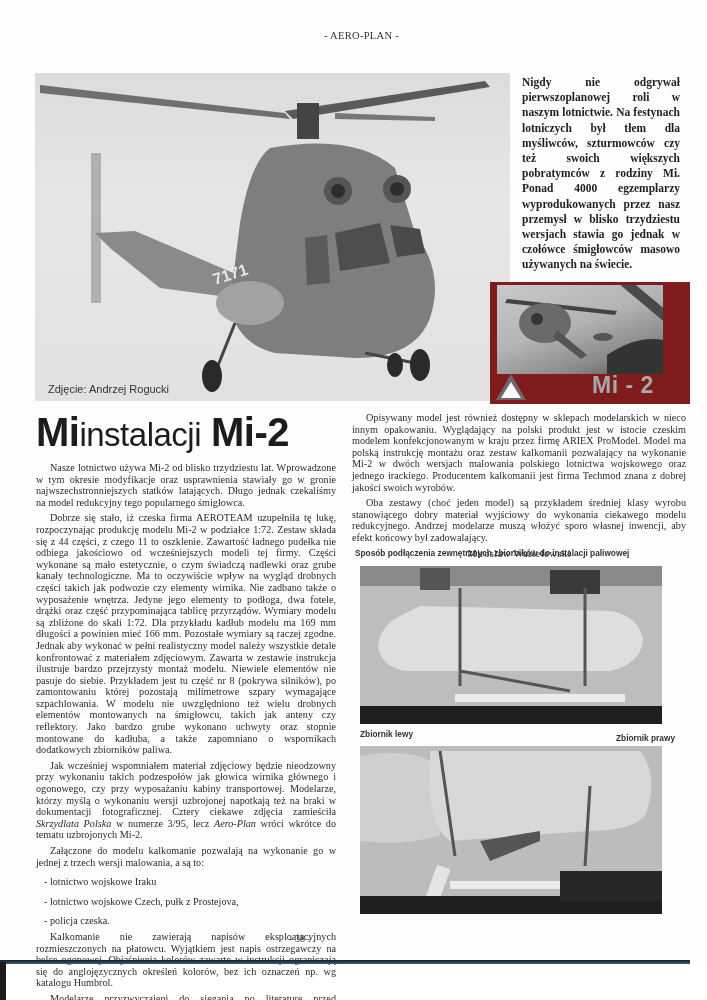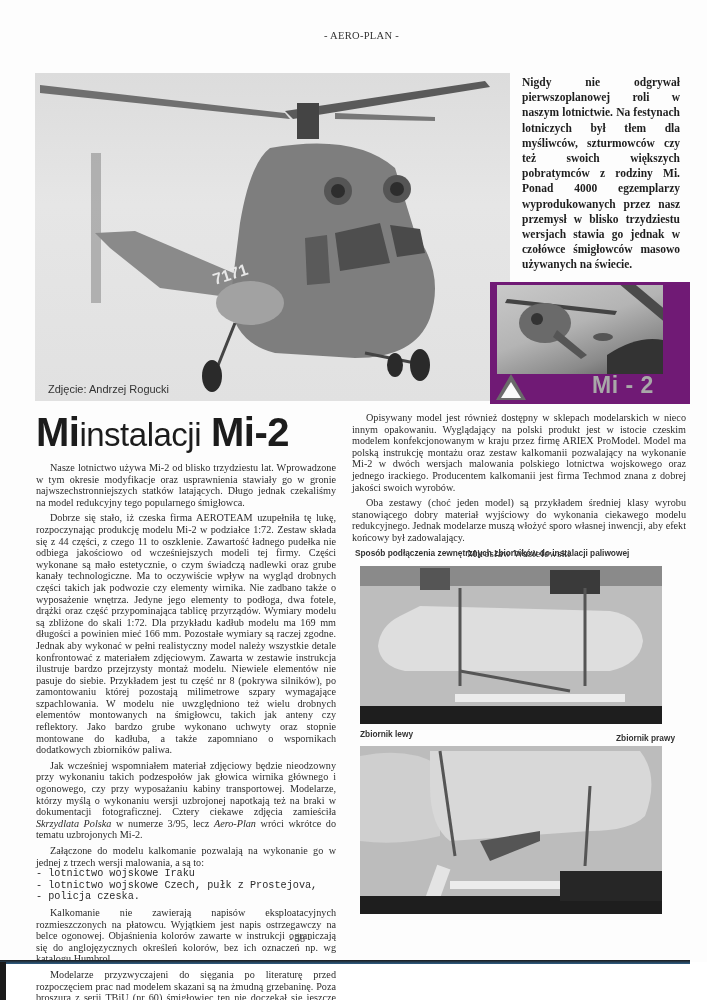--- a/index.html
+++ b/index.html
@@ -43,21 +43,21 @@
     }
     
     .intro {
       position: absolute; left: 522px; top: 75px; width: 158px;
       font-weight: bold; font-size: 11.5px; line-height: 15.2px;
       text-align: justify; color: #1e1e1e;
     }
     
     .box-art {
       position: absolute; left: 490px; top: 282px; width: 200px; height: 122px;
-      background: #701a75;
+      background: #7f1d1d;
     }
     .box-art-image {
       position: absolute; left: 7px; top: 3px; width: 166px; height: 89px;
       background: linear-gradient(160deg, #c9c9c9 0%, #b4b4b4 45%, #8a8a8a 75%, #555 100%);
       overflow: hidden;
     }
     .box-banner {
       position: absolute; right: -18px; top: 10px; width: 70px; height: 10px;
       background: #4a4a4a; transform: rotate(40deg);
     }
@@ -84,21 +84,21 @@
     }
     .headline .big { font-weight: bold; font-size: 40px; }
     .headline .mid { font-weight: normal; font-size: 33px; }
     .headline .tail { font-weight: bold; font-size: 40px; margin-left: 10px; }
     
     .col {
       position: absolute; font-size: 10.2px; line-height: 11.6px;
       text-align: justify; color: #2b2b2b;
     }
     .col p { margin: 0 0 4px 0; text-indent: 14px; }
-    .col p.noind { text-indent: 0; margin: 0; font-family: Liberation Mono, monospace; }
+    .col p.noind { text-indent: 0; margin: 8px; }
     .col-left { left: 36px; top: 462px; width: 300px; }
     .col-right { left: 352px; top: 412px; width: 334px; }
     .col i { font-style: italic; }
     .signature {
       text-align: center; font-size: 10.5px; letter-spacing: 0.4px; margin-top: 3px;
     }
     .signature-sub {
       text-align: right; font-size: 9px;
       font-family: "Liberation Sans", "DejaVu Sans", sans-serif;
     }
@@ -186,21 +186,21 @@
     <p class="noind">- lotnictwo wojskowe Iraku</p>
     <p class="noind">- lotnictwo wojskowe Czech, pułk z Prostejova,</p>
     <p class="noind" style="margin-bottom:4px">- policja czeska.</p>
     <p>Kalkomanie nie zawierają napisów eksploatacyjnych rozmieszczonych na płatowcu. Wyjątkiem jest napis ostrzegawczy na belce ogonowej. Objaśnienia kolorów zawarte w instrukcji ograniczają się do anglojęzycznych określeń kolorów, bez ich oznaczeń np. wg katalogu Humbrol.</p>
     <p>Modelarze przyzwyczajeni do sięgania po literaturę przed rozpoczęciem prac nad modelem skazani są na żmudną grzebaninę. Poza broszurą z serii TBiU (nr 60) śmigłowiec ten nie doczekał się jeszcze szerokiej i poważnej monografii prezentującej pełen przekrój jego wersji.</p>
 
   </div>
 
   <div class="col col-right">
     <p>Opisywany model jest również dostępny w sklepach modelarskich w nieco innym opakowaniu. Wyglądający na polski produkt jest w istocie czeskim modelem konfekcjonowanym w kraju przez firmę ARIEX ProModel. Model ma polską instrukcję montażu oraz zestaw kalkomanii pozwalający na wykonanie Mi-2 w dwóch wersjach malowania polskiego lotnictwa wojskowego oraz jednego irackiego. Producentem kalkomanii jest firma Techmod znana z dobrej jakości swoich wyrobów.</p>
-    <p>Oba zestawy (choć jeden model) są przykładem średniej klasy wyrobu stanowiącego dobry materiał wyjściowy do wykonania ciekawego modelu redukcyjnego. Jednak modelarze muszą włożyć sporo własnej inwencji, aby efekt końcowy był zadowalający.</p>
+    <p>Oba zestawy (choć jeden model) są przykładem średniej klasy wyrobu stanowiącego dobry materiał wyjściowy do wykonania ciekawego modelu redukcyjnego. Andrzej modelarze muszą włożyć sporo własnej inwencji, aby efekt końcowy był zadowalający.</p>
     <div class="signature">Mirosław Wasielewski</div>
   </div>
 
   <div class="caption" style="left:355px; top:548px;">Sposób podłączenia zewnętrznych zbiorników do instalacji paliwowej</div>
 
   <div class="detail-photo" style="left:360px; top:566px; width:302px; height:158px;">
     <svg width="302" height="158" viewBox="0 0 302 158">
       <rect width="302" height="158" fill="#bdbdbd"></rect>
       <rect x="0" y="0" width="302" height="20" fill="#8a8a8a"></rect>
       <rect x="60" y="2" width="30" height="22" fill="#555"></rect>

